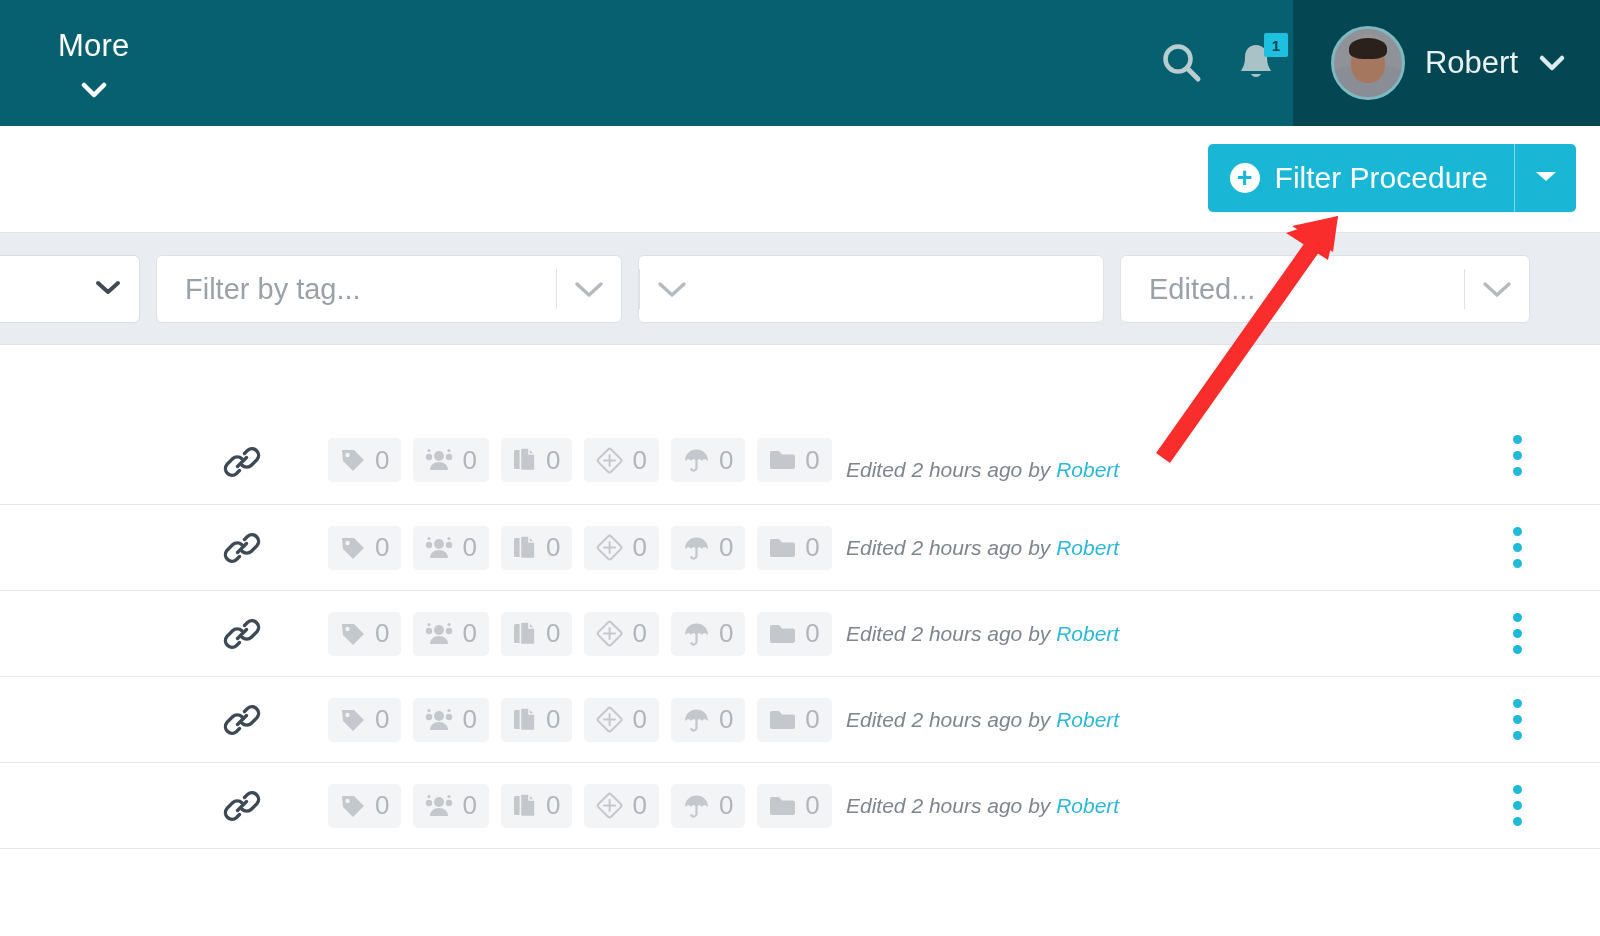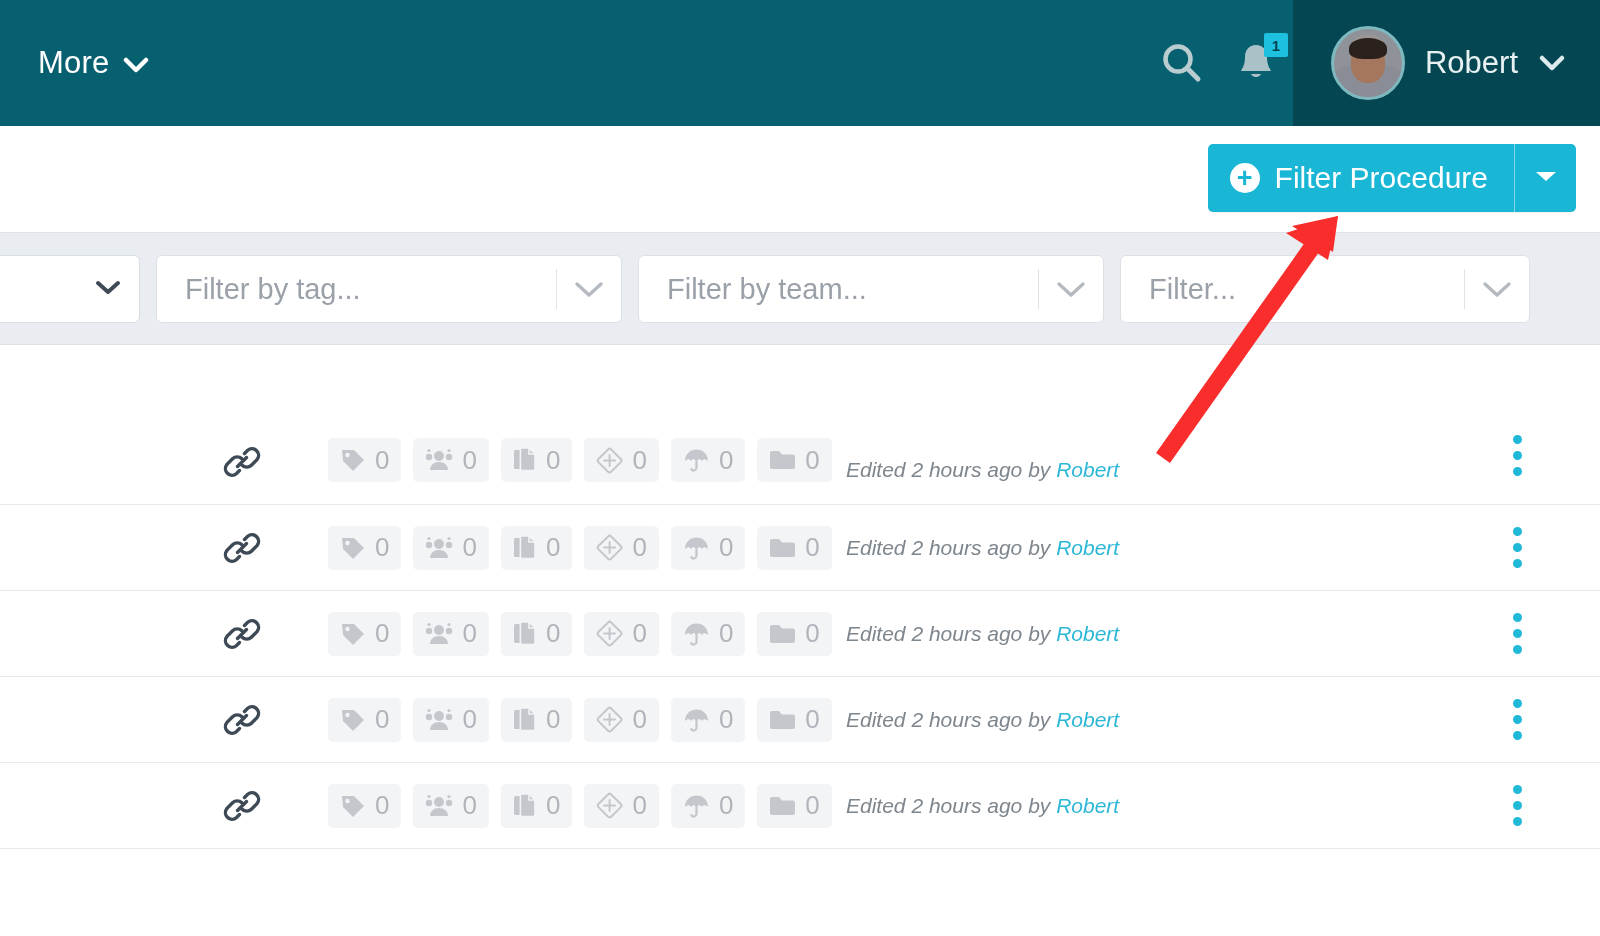--- a/index.html
+++ b/index.html
@@ -12,23 +12,23 @@
 
   
   .topbar {
     position: absolute; left: 0; top: 0;
     width: 1600px; height: 126px;
     background: #076070;
     display: flex; align-items: center;
   }
   .nav-more {
     display: flex; align-items: center; gap: 14px;
-    margin-left: 38px;
+    margin-left: 58px;
     color: #ffffff; font-size: 31px; letter-spacing: .2px;
-    cursor: pointer; user-select: none;
+    cursor: pointer; user-select: none; flex-direction: column;
   }
   .nav-more .caret { font-size: 22px; line-height: 1; margin-top: 4px; }
   .chev-svg { display:block; }
 
   .topbar-right {
     margin-left: auto; height: 126px;
     display: flex; align-items: center;
   }
   .icon-btn {
     width: 74px; height: 126px;
@@ -280,31 +280,30 @@
     <span class="ph">Filter by tag...</span>
     <span class="divider"></span>
     <span class="chev-box">
       <svg width="34" height="21" viewBox="0 0 34 21">
         <path d="M5 5 L17 16 L29 5" fill="none" stroke="#b4bac0" stroke-width="3.4" stroke-linecap="round" stroke-linejoin="round"></path>
       </svg>
     </span>
   </div>
 
   <div class="filter-ctl" id="filter-team">
-    <span class="ph">Filter by team...</span>
     <span class="divider"></span>
     <span class="chev-box">
       <svg width="34" height="21" viewBox="0 0 34 21">
         <path d="M5 5 L17 16 L29 5" fill="none" stroke="#b4bac0" stroke-width="3.4" stroke-linecap="round" stroke-linejoin="round"></path>
       </svg>
     </span>
   </div>
 
   <div class="filter-ctl" id="filter-misc">
-    <span class="ph">Filter...</span>
+    <span class="ph">Edited...</span>
     <span class="divider"></span>
     <span class="chev-box">
       <svg width="34" height="21" viewBox="0 0 34 21">
         <path d="M5 5 L17 16 L29 5" fill="none" stroke="#b4bac0" stroke-width="3.4" stroke-linecap="round" stroke-linejoin="round"></path>
       </svg>
     </span>
   </div>
 </div>
 
 <div class="list" id="list-container">

